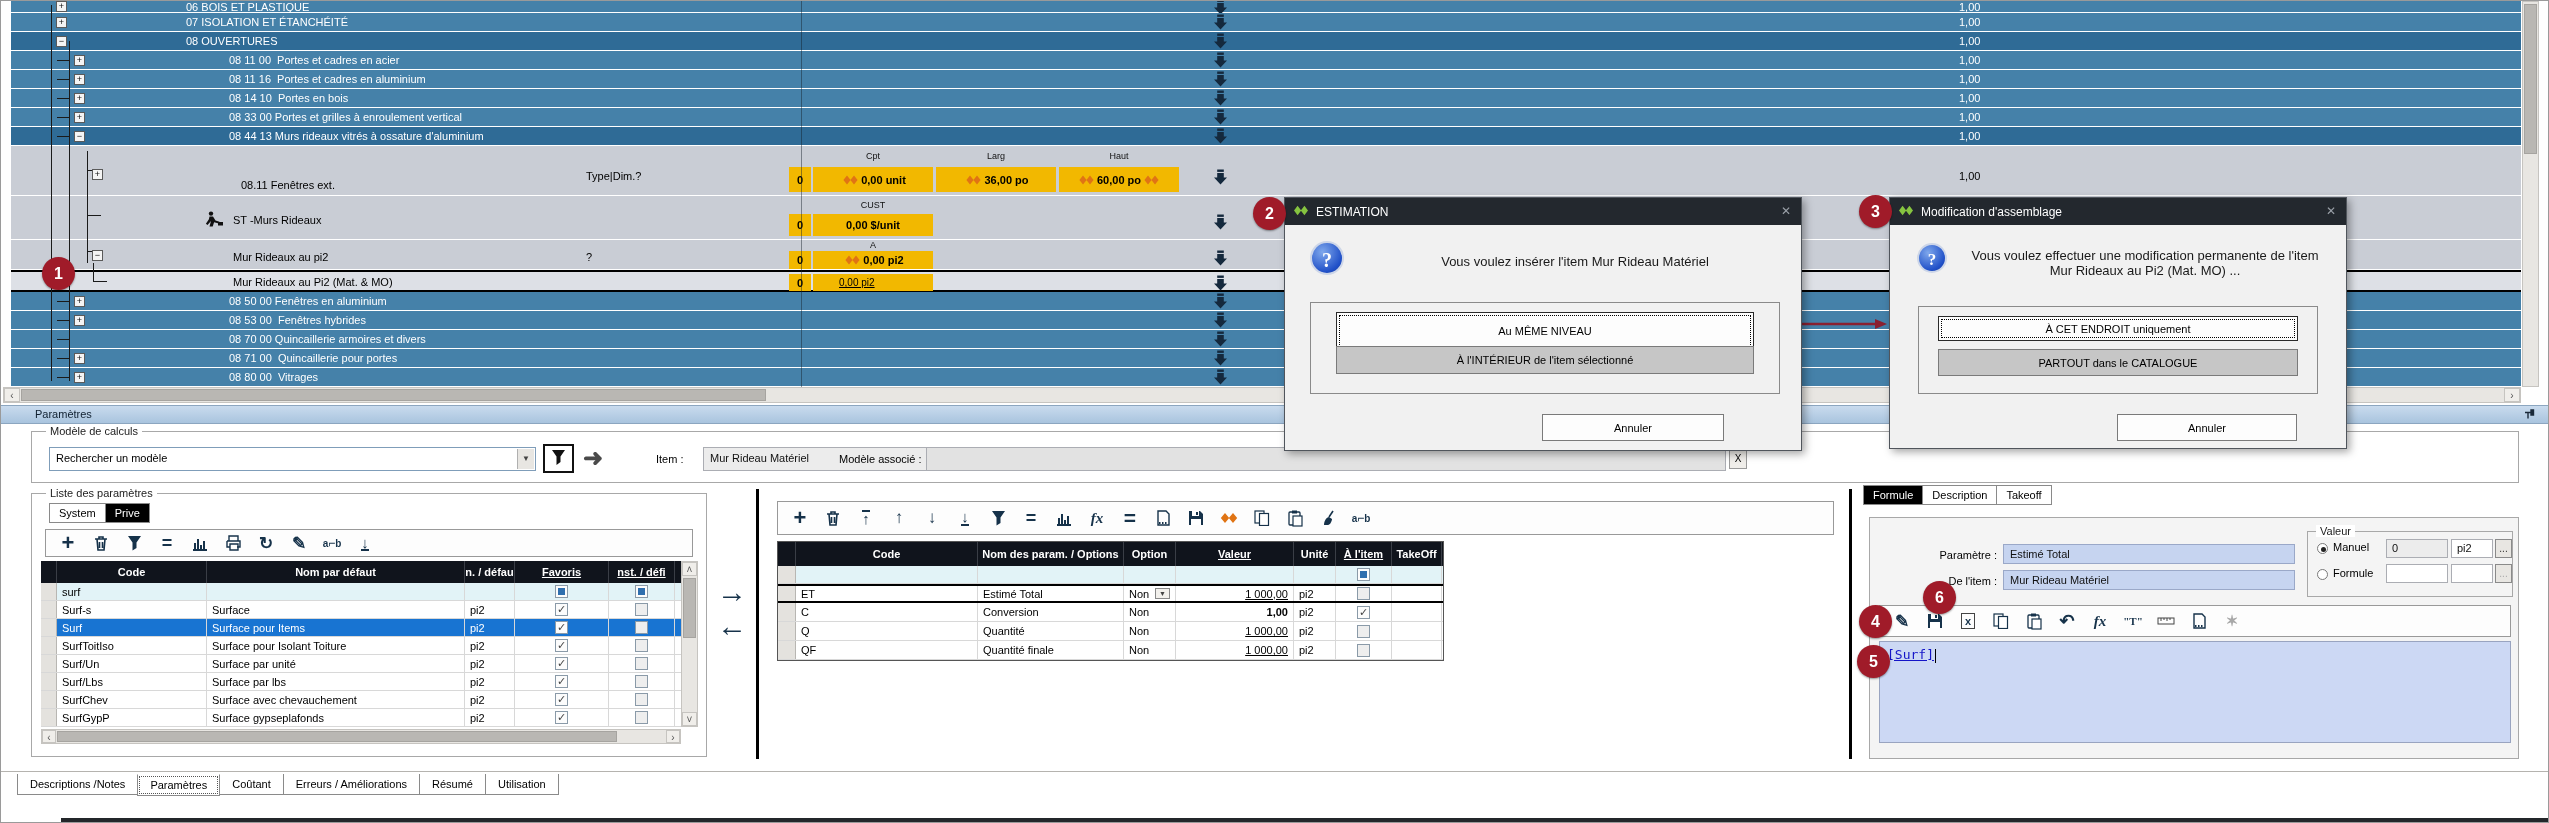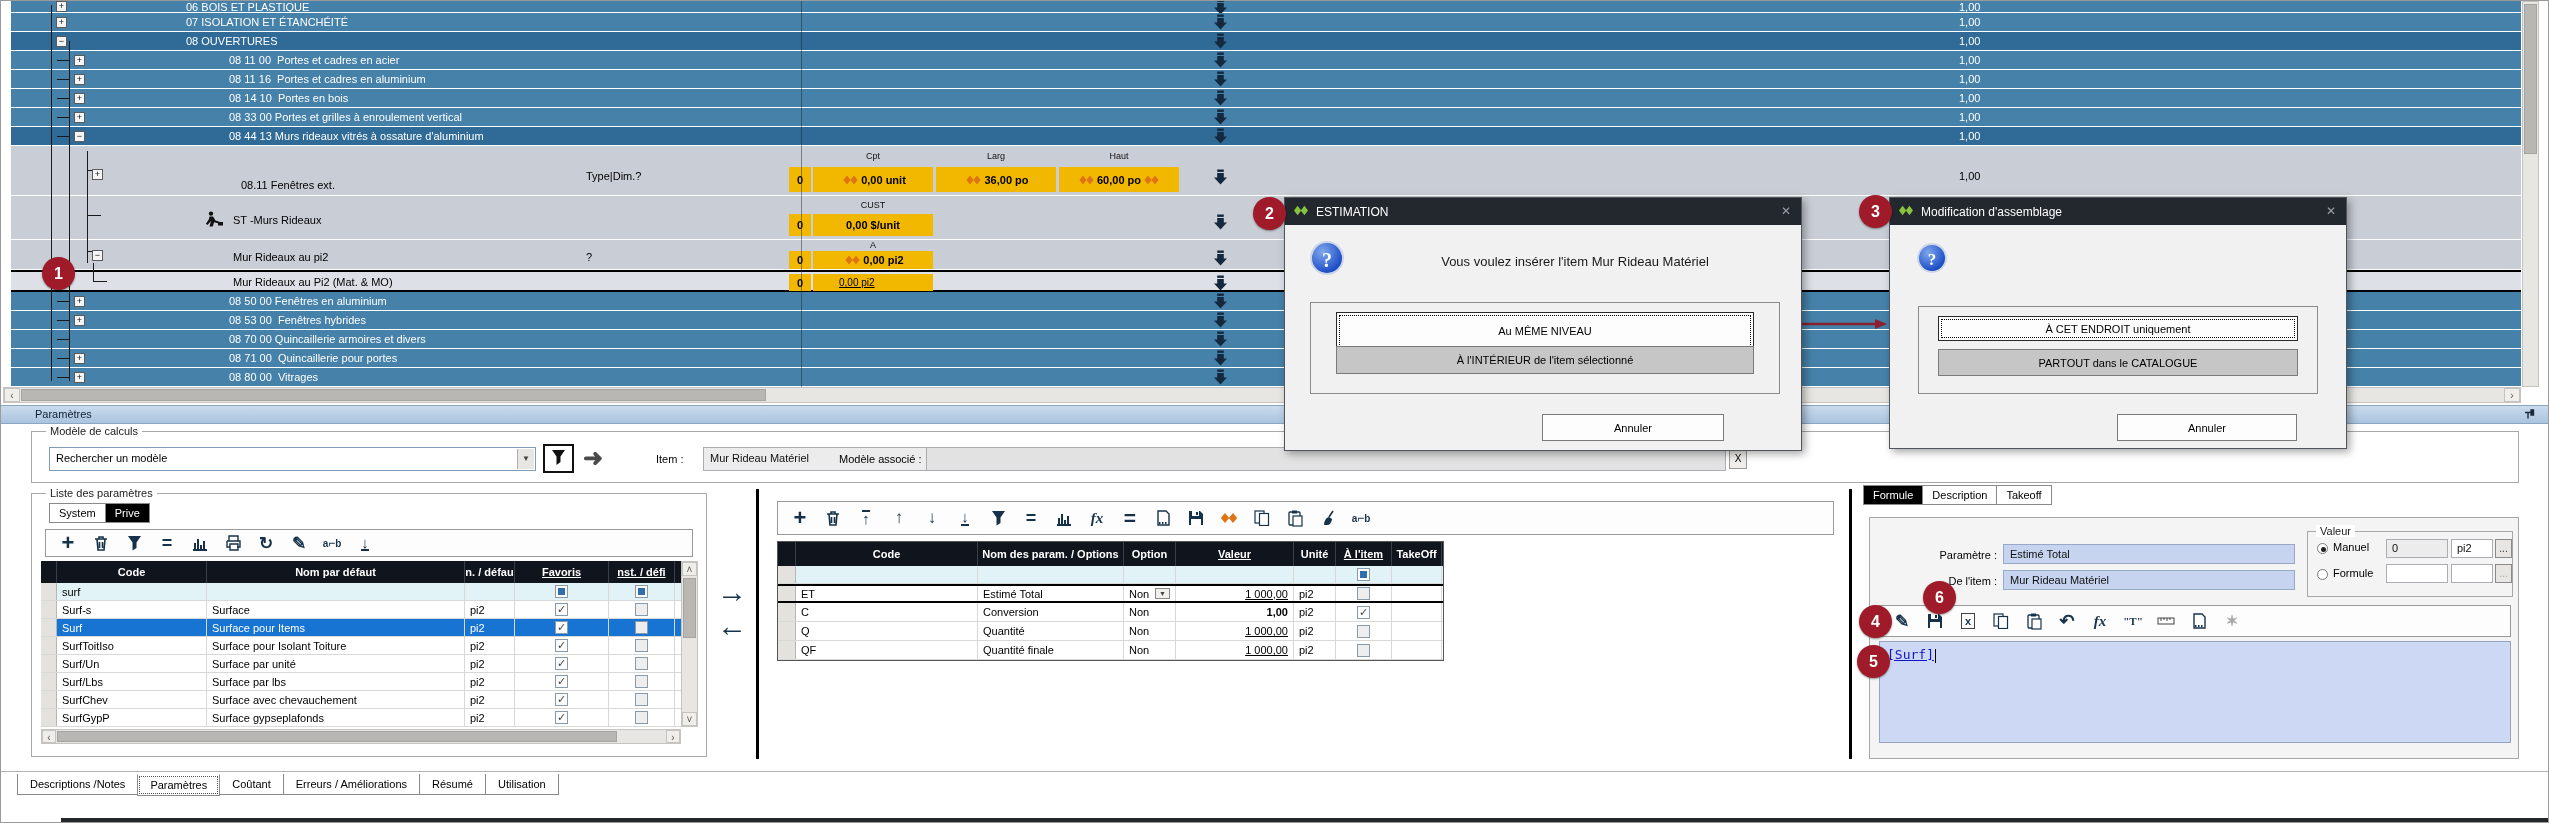--- a/index.html
+++ b/index.html
@@ -356,20 +356,21 @@
 
   <div class="dlg" style="left:1888px;top:196px;width:458px;height:252px;">
     <div class="tbar">
       <span><svg width="16" height="11" viewBox="0 0 16 11">
             <path d="M4.6 0.8 8.2 5.5 4.6 10.2 1 5.5Z M11.4 0.8 15 5.5 11.4 10.2 7.8 5.5Z" fill="#86c440"></path>
           </svg></span>
       <span class="ttl">Modification d'assemblage</span>
       <span class="close">✕</span>
     </div>
     <div class="qicon" style="left:27px;top:45px;width:30px;height:30px;line-height:30px;font-size:17px;">?</div>
+    <div class="dmsg" style="left:72px;top:50px;width:366px;">Vous voulez effectuer une modification permanente de l'item Mur Rideaux au Pi2 (Mat.  MO) ...</div>
     <div class="dgroup" style="left:28px;top:108px;width:400px;height:88px;"></div>
     <div class="dbtn focus" style="left:48px;top:118px;width:360px;height:25px;">À CET ENDROIT uniquement</div>
     <div class="dbtn gray" style="left:48px;top:151px;width:360px;height:27px;">PARTOUT dans le CATALOGUE</div>
     <div class="dbtn" style="left:227px;top:216px;width:180px;height:27px;">Annuler</div>
   </div>
   <div class="badge" style="left:1858px;top:194px;">3</div>
 
   <div id="pbar">
     <span>Paramètres</span>
     <span class="abs" style="right:14px;top:2px;">

